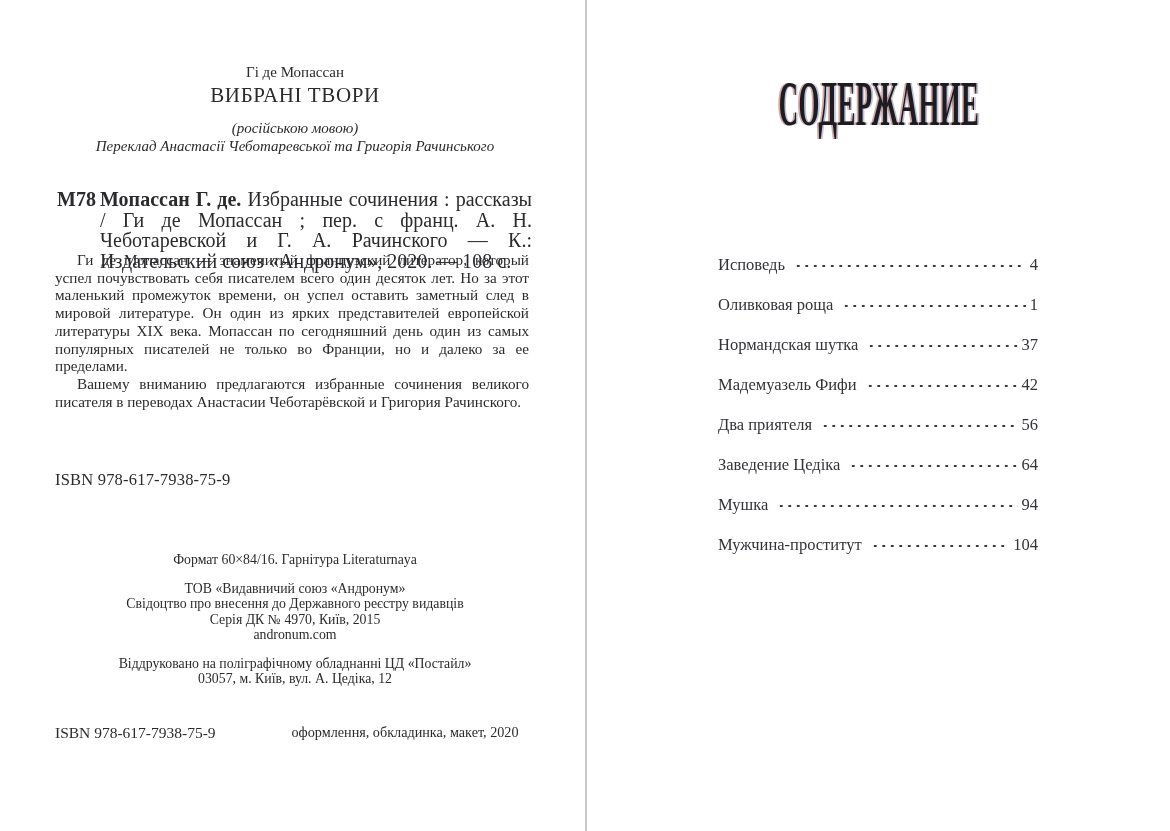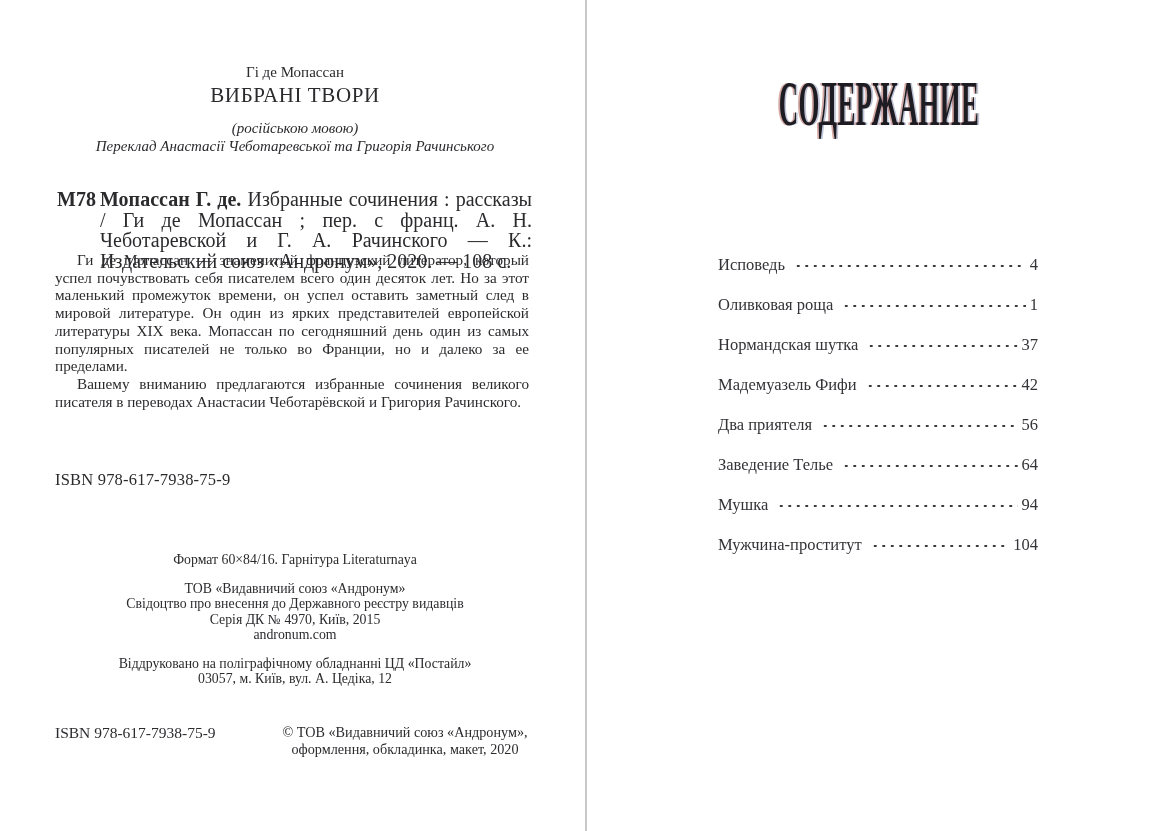--- a/index.html
+++ b/index.html
@@ -100,21 +100,20 @@
 </div>
 
 <div class="abs print-block">
   <div>Віддруковано на поліграфічному обладнанні ЦД «Постайл»</div>
   <div>03057, м. Київ, вул. А. Цедіка, 12</div>
 </div>
 
 <div class="abs isbn-bottom">ISBN 978-617-7938-75-9</div>
 
 <div class="abs copyright-block">
-  <div>© ТОВ «Видавничий союз «Андронум»,</div>
   <div>оформлення, обкладинка, макет, 2020</div>
 </div>
 
 <div class="abs gutter"></div>
 
 <div class="abs rp-title-wrap">
   <span class="rp-title">СОДЕРЖАНИЕ</span>
 </div>
 
 <div class="abs toc">
@@ -137,21 +136,21 @@
     <span class="toc-title">Мадемуазель Фифи</span>
     <span class="toc-dots"></span>
     <span class="toc-page">42</span>
   </div>
   <div class="toc-row">
     <span class="toc-title">Два приятеля</span>
     <span class="toc-dots"></span>
     <span class="toc-page">56</span>
   </div>
   <div class="toc-row">
-    <span class="toc-title">Заведение Телье</span>
+    <span class="toc-title">Заведение Цедіка</span>
     <span class="toc-dots"></span>
     <span class="toc-page">64</span>
   </div>
   <div class="toc-row">
     <span class="toc-title">Мушка</span>
     <span class="toc-dots"></span>
     <span class="toc-page">94</span>
   </div>
   <div class="toc-row">
     <span class="toc-title">Мужчина-проститут</span>

